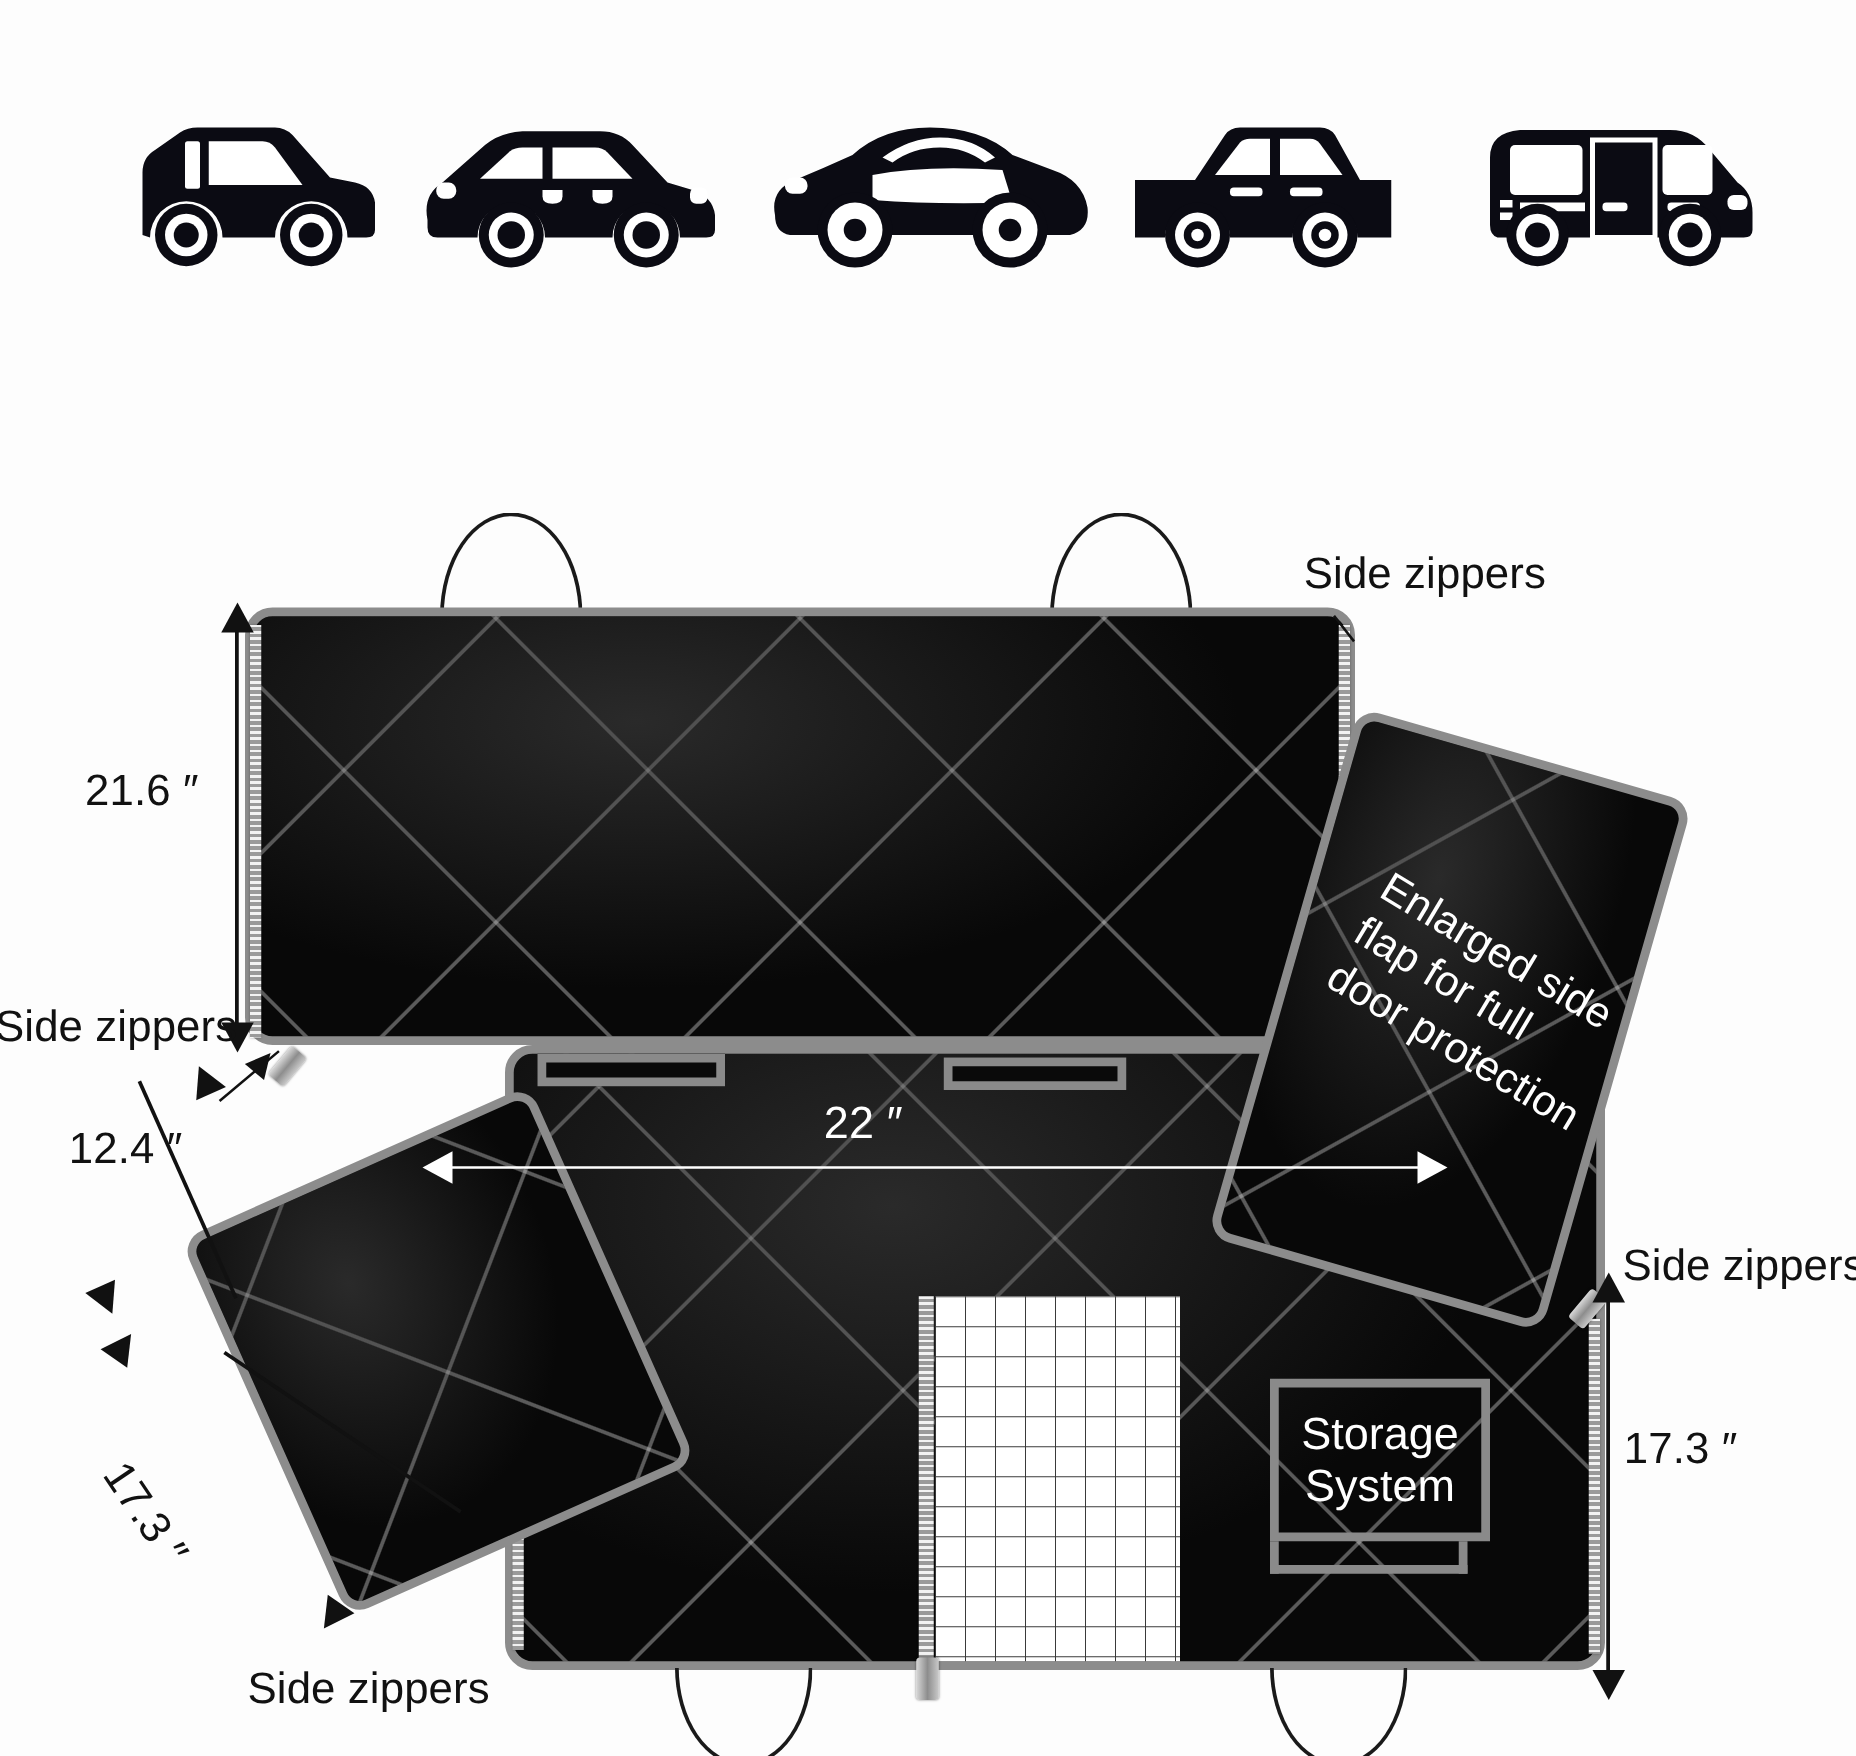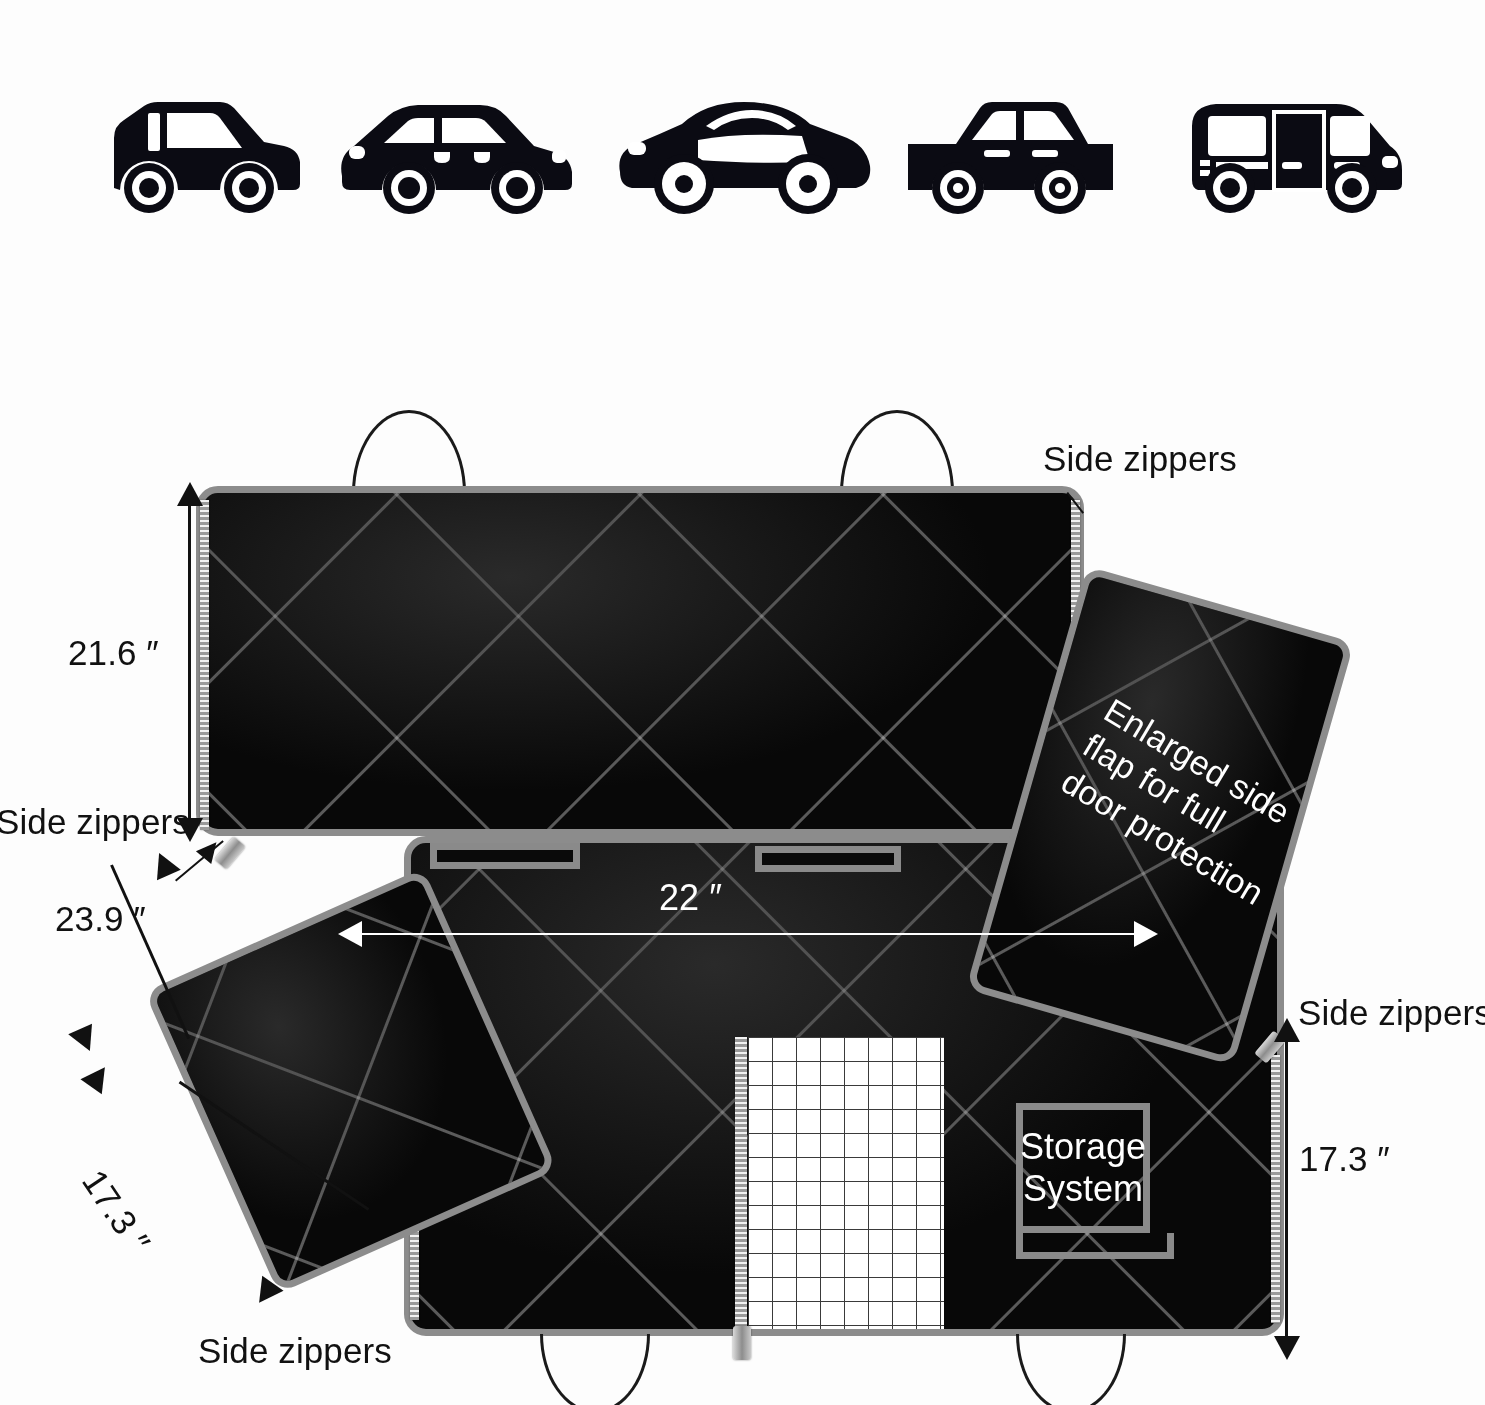--- a/index.html
+++ b/index.html
@@ -297,21 +297,21 @@
   </div>
 
   <div class="belt-slot" style="left:430px; top:843px; width:150px; height:26px;"></div>
   <div class="belt-slot" style="left:755px; top:846px; width:146px; height:26px;"></div>
 
   <div id="mesh-window" style="left:748px; top:1037px; width:196px; height:292px;"></div>
 
   <div class="zip" style="left:735px; top:1037px; width:12px; height:298px;"></div>
   <div class="zip-pull" style="left:733px; top:1326px; width:18px; height:34px;"></div>
 
-  <div id="storage-pocket" style="left:1016px; top:1103px; width:134px; height:130px;">
+  <div id="storage-pocket" style="left:1016px; top:1103px; width:176px; height:130px;">
     <div id="storage-pocket-label">
       <div>Storage</div>
       <div>System</div>
     </div>
   </div>
   <div id="storage-pocket-lip" style="left:1016px; top:1233px; width:158px; height:26px;"></div>
 
   <div class="zip" style="left:410px; top:1060px; width:9px; height:260px;"></div>
   <div class="zip" style="left:1271px; top:1055px; width:9px; height:268px;"></div>
   <div class="zip-pull" style="left:415px; top:1040px; transform:rotate(-40deg);"></div>
@@ -334,32 +334,32 @@
 
   <div style="position:absolute; left:1118px; top:690px; width:240px; transform:rotate(31deg); transform-origin:0 0;">
     <div class="label white" style="position:static; font-size:34px;">Enlarged side</div>
     <div class="label white" style="position:static; font-size:34px;">flap for full</div>
     <div class="label white" style="position:static; font-size:34px;">door protection</div>
   </div>
 
   <div class="dim-line" style="left:188px; top:503px; width:3px; height:318px;"></div>
   <div class="arrow arrow-up" style="left:177px; top:482px;"></div>
   <div class="arrow arrow-down" style="left:177px; top:818px;"></div>
-  <div class="label" style="left:68px; top:632px;">21.6 ″</div>
+  <div class="label" style="left:68px; top:612px;">21.6 ″</div>
 
   <div class="pointer-line-white" style="left:352px; top:933px; width:790px;"></div>
   <div class="arrow arrow-left" style="left:338px; top:921px;"></div>
   <div class="arrow arrow-right" style="left:1134px; top:921px;"></div>
   <div class="label white" style="left:659px; top:876px; font-size:36px;">22 ″</div>
 
   <div class="dim-line" style="left:110px; top:865px; width:3px; height:190px;
               transform:rotate(-24deg); transform-origin: 50% 0%;"></div>
   <div class="arrow arrow-up" style="left:151px; top:852px; transform:rotate(-24deg);"></div>
   <div class="arrow arrow-down" style="left:72px; top:1028px; transform:rotate(-24deg);"></div>
-  <div class="label" style="left:55px; top:898px;">23.9 ″</div>
+  <div class="label" style="left:55px; top:898px;">12.4 ″</div>
 
   <div class="dim-line" style="left:178px; top:1082px; width:3px; height:228px;
               transform:rotate(-56deg); transform-origin: 50% 0%;"></div>
   <div class="arrow arrow-up" style="left:85px; top:1065px; transform:rotate(35deg);"></div>
   <div class="arrow arrow-down" style="left:253px; top:1281px; transform:rotate(35deg);"></div>
   <div class="label" style="left:108px; top:1162px; transform:rotate(56deg); transform-origin:0 0;">17.3 ″</div>
 
   <div class="dim-line" style="left:1285px; top:1040px; width:3px; height:300px;"></div>
   <div class="arrow arrow-up" style="left:1274px; top:1018px;"></div>
   <div class="arrow arrow-down" style="left:1274px; top:1336px;"></div>

